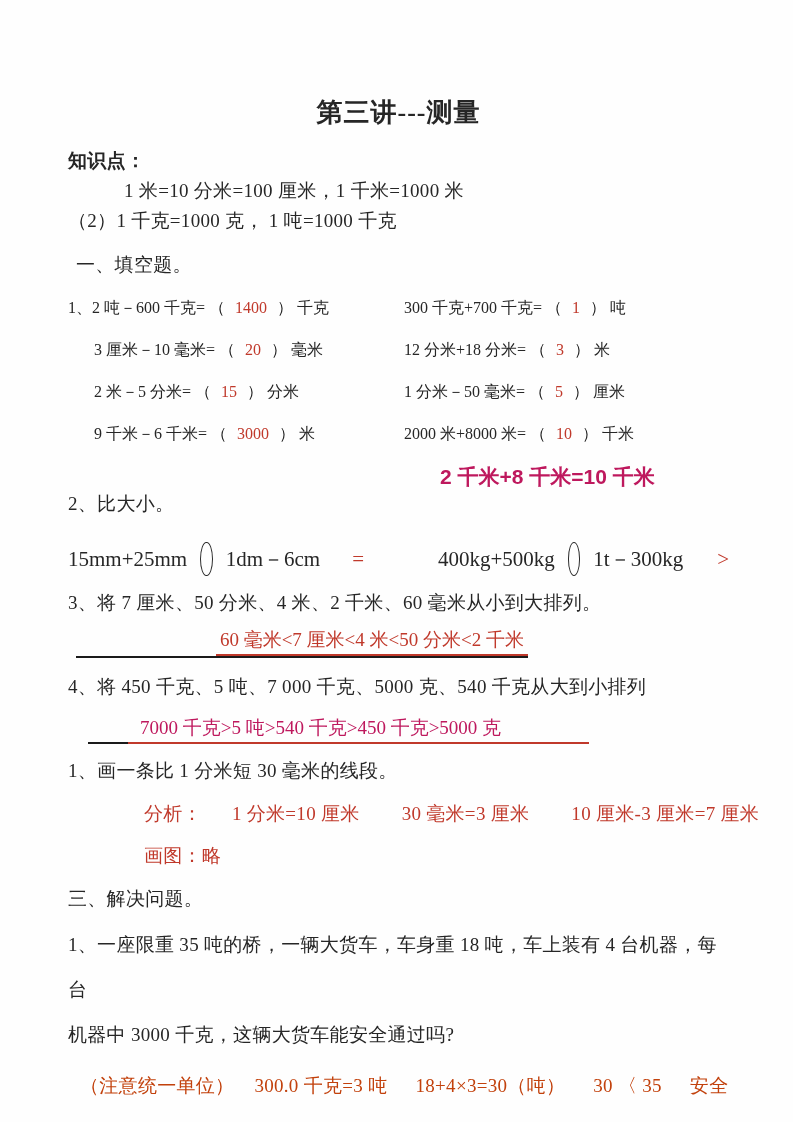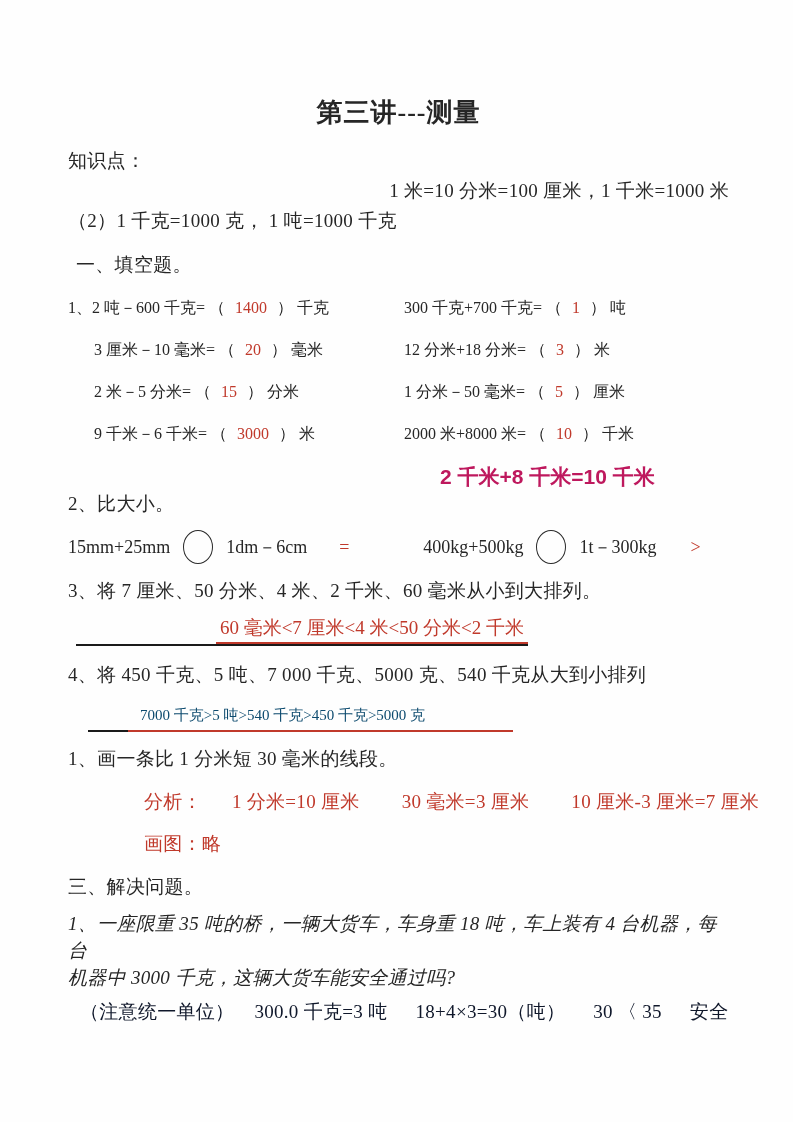--- a/index.html
+++ b/index.html
@@ -15,46 +15,46 @@
     padding:94px 64px 0 68px;
   }
   .line{font-size:19px;line-height:30px;letter-spacing:0.3px;}
   .title{
     text-align:center;
     font-size:26px;
     font-weight:bold;
     line-height:38px;
     letter-spacing:1px;
   }
-  .knowledge-heading{margin-top:14px;}
-  .k-indent{padding-left:56px;text-align:right;}
+  .knowledge-heading{margin-top:14px;font-weight:bold;}
+  .k-indent{padding-left:56px;}
   .sec-heading{margin-top:14px;padding-left:8px;}
   .fill-grid{
     margin-top:13px;
     display:grid;
     grid-template-columns:336px 1fr;
     row-gap:12px;
   }
   .fill-cell{font-size:16px;line-height:30px;white-space:nowrap;}
   .cell-indent{padding-left:26px;}
   .ans{color:#c0392b;margin:0 10px;}
   .green-note{
     margin-top:16px;
     padding-left:372px;
     font-family:"Liberation Sans","DejaVu Sans",sans-serif;
     font-weight:bold;
     font-size:21px;
     line-height:24px;
     color:#be185d;
   }
   .compare-row{
-    margin-top:11px;
+    margin-top:23px;
     display:flex;
     align-items:center;
-    font-size:18px;
+    font-size:21px;
     line-height:34px;
     white-space:nowrap;
   }
   .cmp-circle{
     display:inline-block;
     width:30px;height:34px;
     border:1.6px solid #2a2a2a;
     border-radius:50%;
     margin:0 13px;
     box-sizing:border-box;
@@ -81,47 +81,47 @@
     display:flex;
     align-items:flex-end;
   }
   .black-underline-seg{
     width:40px;
     border-bottom:2px solid #1a1a1a;
     height:29px;
   }
   .q4-answer-wrap .underlined-red{
     display:inline-block;
-    color:#0c4a6e;
+    color:#be185d;
     border-bottom:2px solid #c0392b;
-    font-size:15px;line-height:29px;
+    font-size:19px;line-height:29px;
     padding:0 88px 0 12px;
   }
   .analysis-line{
     margin-top:13px;
     padding-left:76px;
     color:#c0392b;
     display:flex;
     white-space:nowrap;
   }
   .analysis-line .part{margin-right:42px;}
   .draw-line{
     margin-top:12px;
     padding-left:76px;
     color:#c0392b;
   }
   .sec3-answer{
-    margin-top:6px;
+    margin-top:14px;
     padding-left:12px;
-    color:#0f172a;
+    color:#c2410c;
     display:flex;
     white-space:nowrap;
   }
   .sec3-answer .part{margin-right:28px;}
-  .text-wrap{line-height:27px;font-style:italic;}
+  .text-wrap{line-height:45px;}
 </style>
 </head>
 <body>
 
 <div class="page">
 
   <div class="title">第三讲---测量</div>
 
   <div class="line knowledge-heading">知识点：</div>
   <div class="line k-indent">1 米=10 分米=100 厘米，1 千米=1000 米</div>

